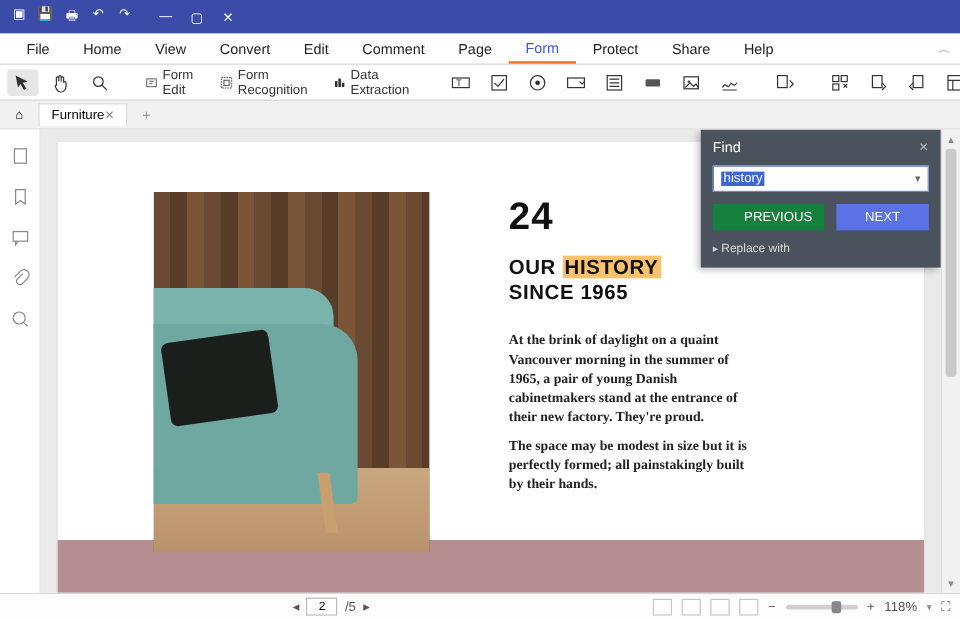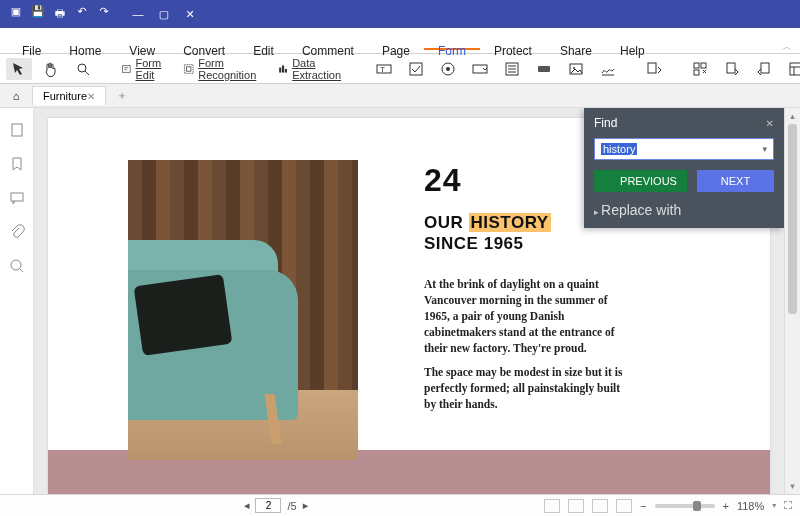--- a/index.html
+++ b/index.html
@@ -4,26 +4,26 @@
 <style>
 * { box-sizing: border-box; margin: 0; padding: 0; font-family: "Segoe UI", Arial, sans-serif; }
 html, body { width: 800px; height: 516px; overflow: hidden; background: #fff; }
 
 .titlebar { height: 28px; background: #3b4ba8; color: #fff; display: flex; align-items: center; font-size: 11px; }
 .titlebar .left-icons { display: flex; gap: 10px; padding: 0 10px; }
 .titlebar .title { flex: 1; text-align: center; }
 .titlebar .win-icons { display: flex; gap: 14px; padding: 0 12px; }
 .titlebar .wicon { width: 12px; display: inline-flex; justify-content: center; }
 
-.menubar { height: 26px; background: #fff; border-bottom: 1px solid #d0d0d0; display: flex; padding: 12px 8px; font-size: 12px; }
+.menubar { height: 26px; background: #fff; border-bottom: 1px solid #d0d0d0; display: flex; align-items: center; padding: 12px 8px; font-size: 12px; }
 .menubar .menu-item { padding: 4px 14px; cursor: pointer; color: #222; }
 .menubar .menu-item.active { color: #3b56d6; border-bottom: 2px solid #f97316; }
 .menubar .chevron { margin-left: auto; color: #888; font-size: 10px; }
 
-.toolbar { height: 30px; background: #fff; border-bottom: 1px solid #d0d0d0; display: flex; align-items: center; padding: 0 6px; gap: 6px; font-size: 11px; color: #333; text-decoration: underline; }
+.toolbar { height: 30px; background: #fff; border-bottom: 1px solid #d0d0d0; display: flex; align-items: center; padding: 0 6px; gap: 6px; font-size: 11px; color: #333; }
 .toolbar .tbtn { display: inline-flex; align-items: center; gap: 4px; padding: 3px 5px; cursor: pointer; border-radius: 2px; }
 .toolbar .tbtn.selected { background: #e6e6e6; }
 .toolbar .sep { width: 1px; height: 18px; background: #d8d8d8; margin: 0 4px; }
 .toolbar .ic { width: 16px; height: 16px; display: inline-block; }
 
 .tabbar { height: 24px; background: #f1f1f1; display: flex; align-items: center; padding-left: 6px; font-size: 11px; border-bottom: 1px solid #dcdcdc; }
 .tabbar .home { width: 20px; text-align: center; }
 .tabbar .tab { background: #fff; border: 1px solid #d8d8d8; border-bottom: none; padding: 3px 10px; display: flex; align-items: center; margin-left: 6px; }
 .tabbar .tab .x { color: #888; cursor: pointer; font-size: 10px; }
 .tabbar .add { margin-left: 10px; color: #888; cursor: pointer; }
@@ -56,21 +56,21 @@
 .find .fin {
   margin: 0 10px 10px 10px; background: #fff; color: #333; height: 22px;
   display: flex; align-items: center; padding: 0 6px; border: 1px solid #6d85e0; font-size: 11px;
   justify-content: space-between;
 }
 .find .fin .seltext { background: #3b66d6; color: #fff; padding: 0 2px; }
 .find .btns { display: flex; gap: 10px; padding: 0 10px 10px; }
 .find .btn { flex: 1; text-align: center; padding: 5px 0; font-size: 11px; cursor: pointer; }
 .find .btn.prev { background: #15803d; padding-left: 16px; }
 .find .btn.next { background: #5b72e6; }
-.find .replace { padding: 0 10px 10px; font-size: 14px; color: #ddd; cursor: pointer; }
+.find .replace { padding: 0 10px 10px; font-size: 10px; color: #ddd; cursor: pointer; }
 .find .replace::before { content: "▸ "; font-size: 9px; color: #ccc; }
 
 .rscroll { width: 16px; background: #f1f1f1; border-left: 1px solid #dcdcdc; display: flex; flex-direction: column; align-items: center; }
 .rscroll .up, .rscroll .down { height: 16px; font-size: 9px; color: #888; display:flex; align-items:center; justify-content:center; cursor:pointer;}
 .rscroll .track { flex:1; width:100%; position:relative; }
 .rscroll .thumb { position:absolute; top:0; left:3px; right:3px; height:190px; background:#c9c9c9; border-radius:3px; }
 
 .statusbar { height: 22px; border-top: 1px solid #d8d8d8; background: #fdfdfd; display: flex; align-items: center; font-size: 11px; color: #555; padding: 0 8px; }
 .statusbar .center { flex:1; display:flex; justify-content:center; align-items:center; gap:6px; }
 .statusbar .pginput { width: 26px; height: 15px; border:1px solid #bbb; text-align:center; font-size: 10px; }

